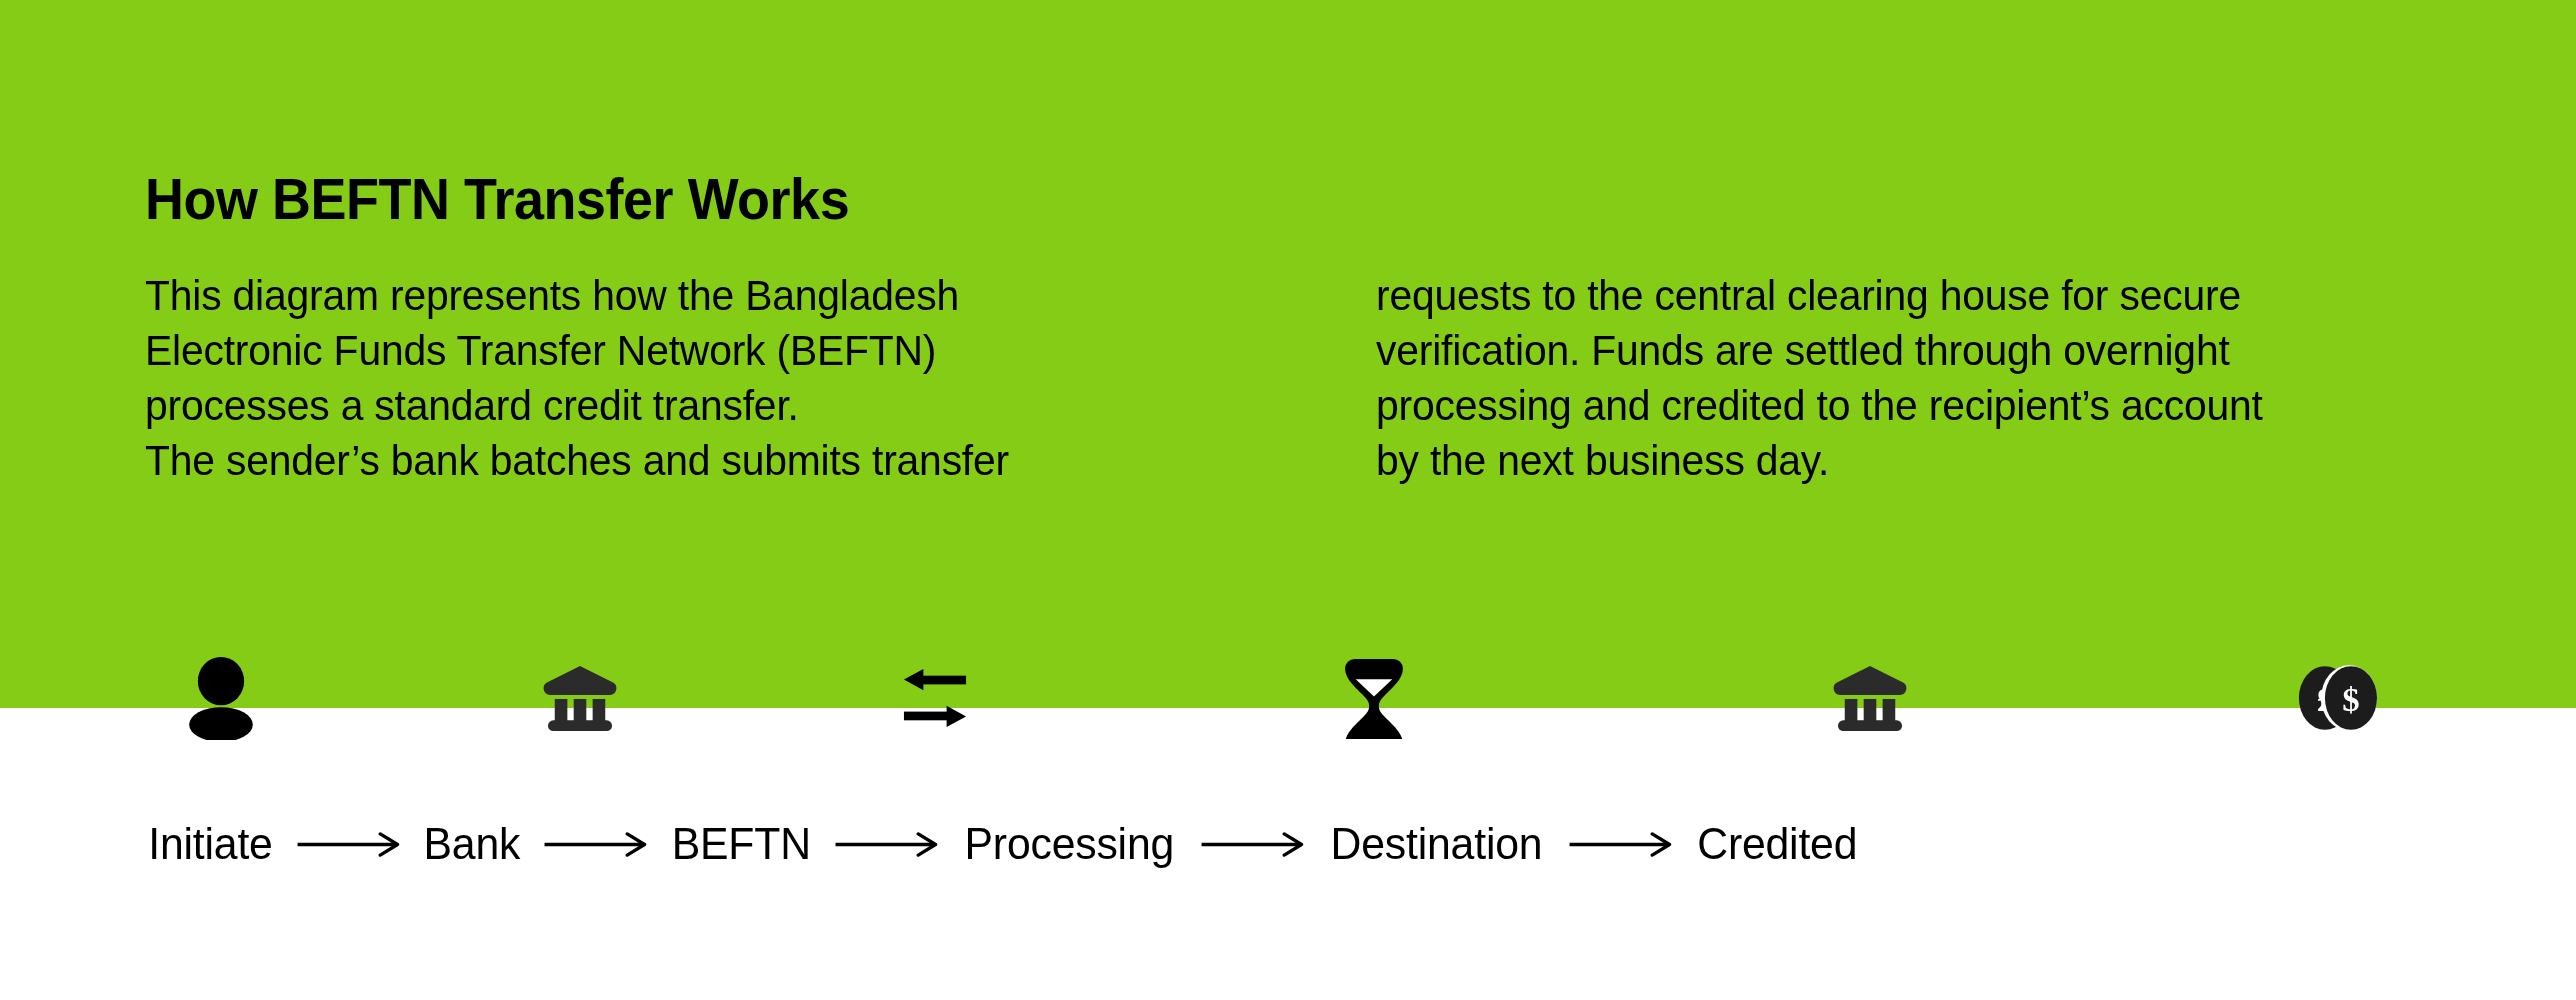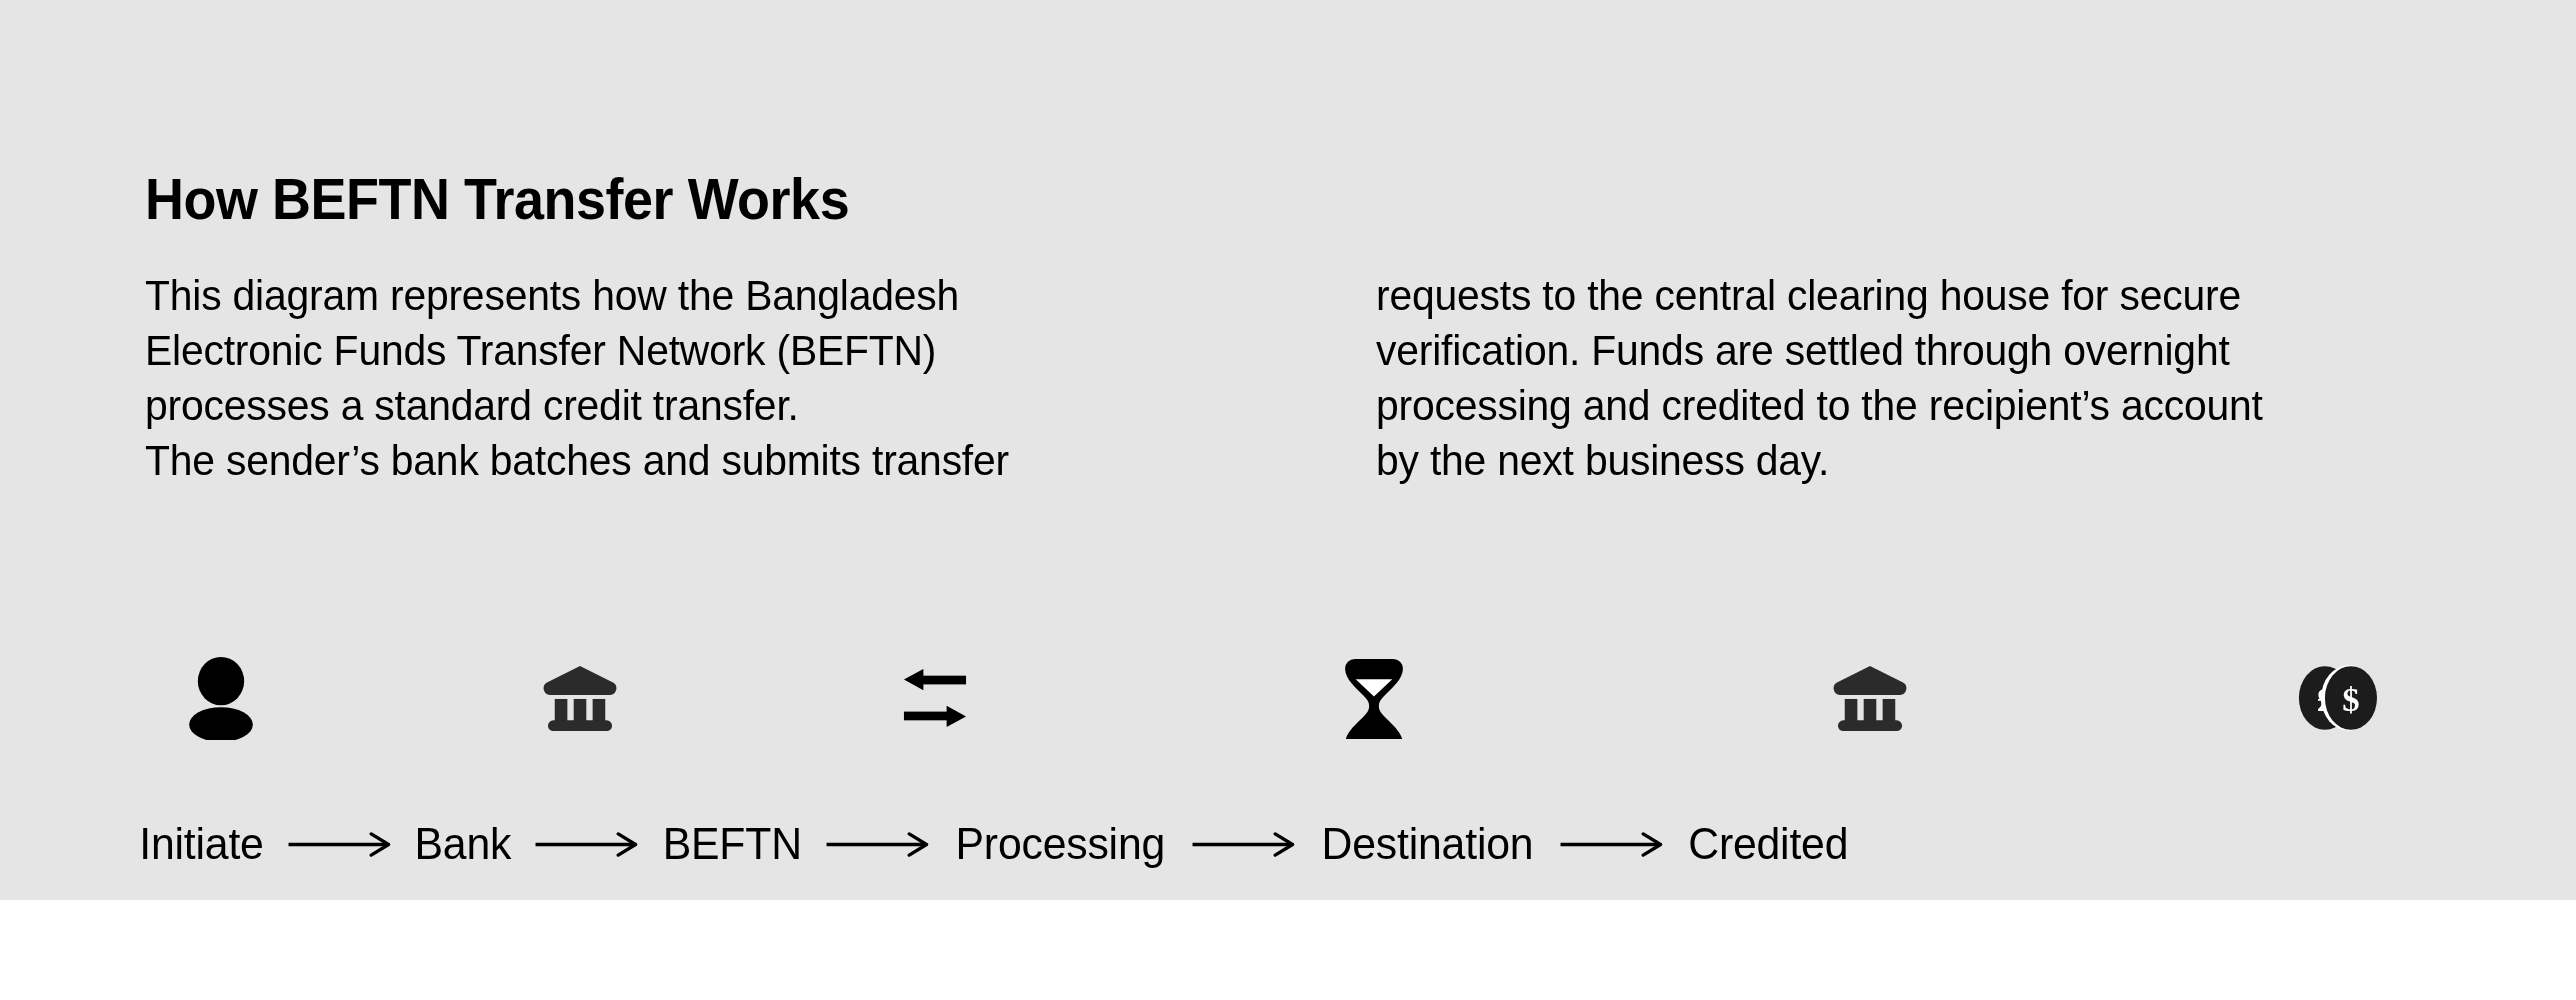--- a/index.html
+++ b/index.html
@@ -13,22 +13,22 @@
     height: 1000px;
     overflow: hidden;
     font-family: "Liberation Sans", "DejaVu Sans", sans-serif;
     color: #000000;
     -webkit-font-smoothing: antialiased;
   }
 
   .page {
     position: relative;
     width: 2576px;
-    height: 900px;
-    background: #e5e5e5;
+    height: 708px;
+    background: #84cc16;
   }
 
   
   .title {
     position: absolute;
     left: 145px;
     top: 126px;
     font-size: 58px;
     line-height: 68px;
     font-weight: 700;
@@ -85,21 +85,21 @@
     margin-left: -68px;
     display: flex;
     align-items: center;
     justify-content: center;
   }
   .icon-slot svg { display: block; }
 
   
   .label-row {
     position: absolute;
-    left: 136px;
+    left: 145px;
     top: 165px;
     height: 78px;
     display: flex;
     align-items: center;
     white-space: nowrap;
     justify-content: space-between;
   }
   .step-label {
     font-size: 45px;
     line-height: 54px;

